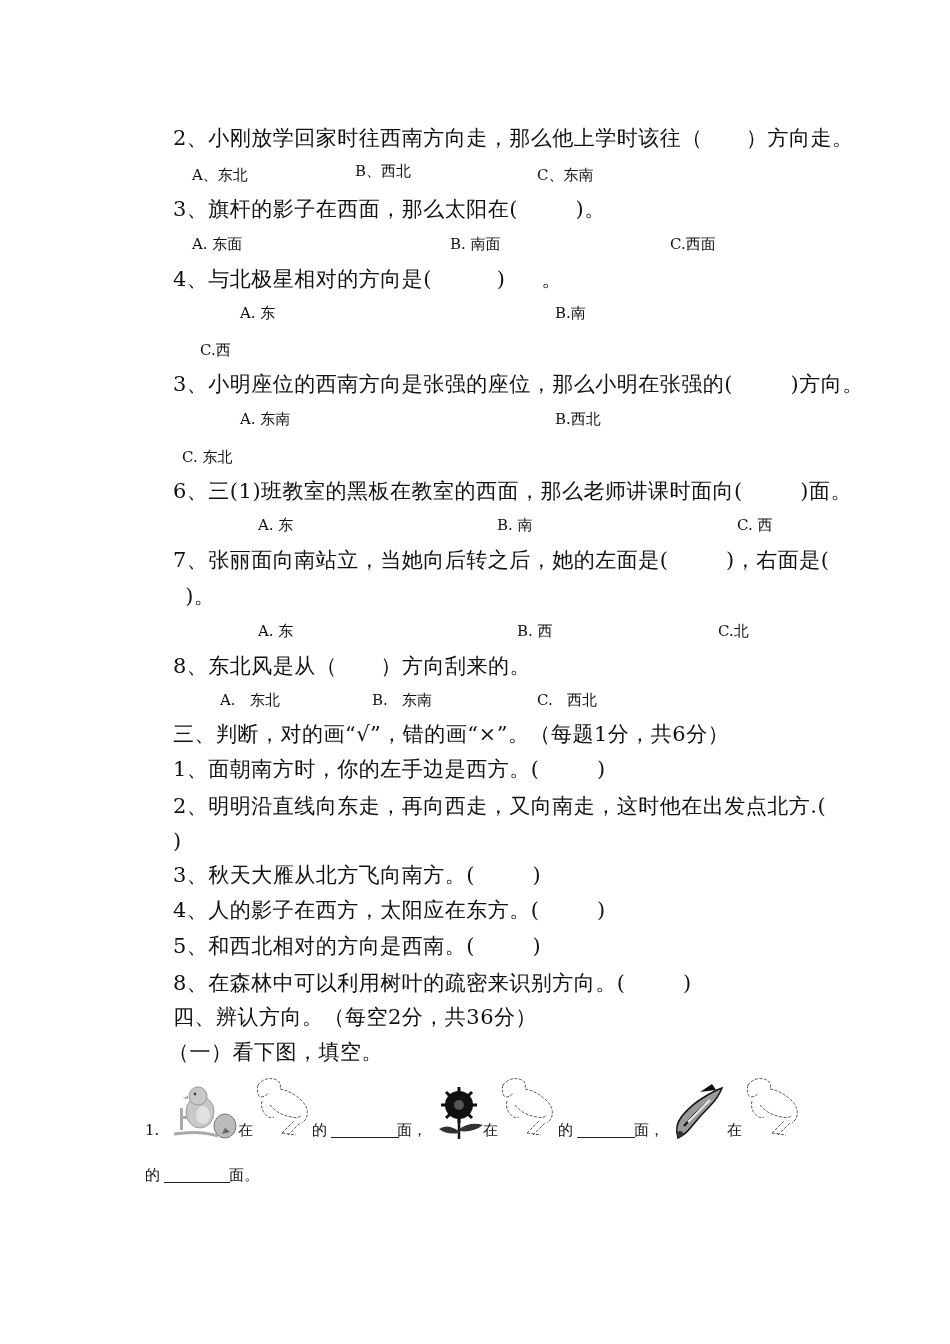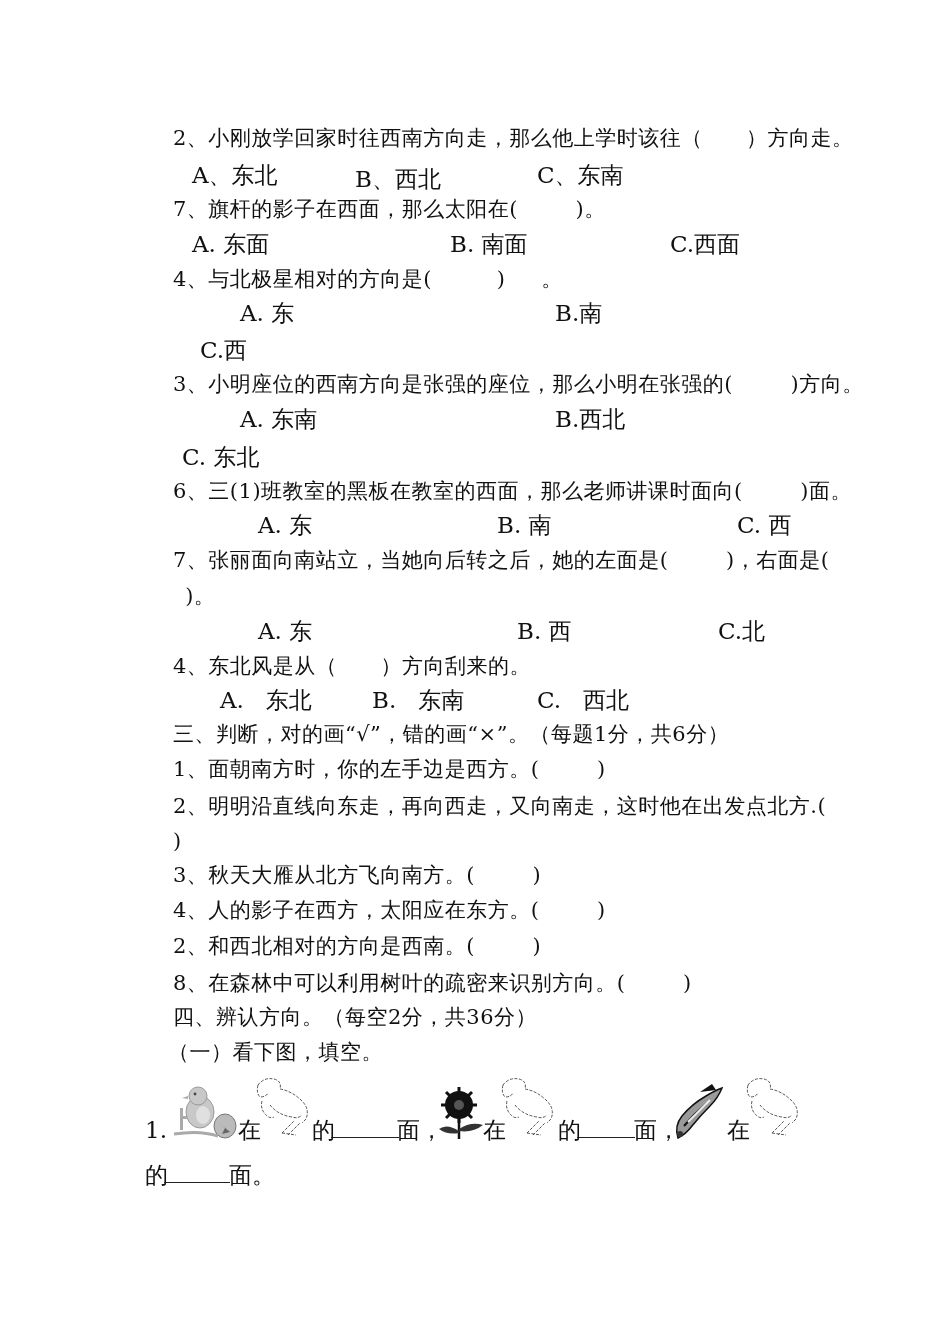--- a/index.html
+++ b/index.html
@@ -5,33 +5,33 @@
   html, body { margin: 0; padding: 0; background: #ffffff; }
   body {
     width: 950px; height: 1344px; position: relative; overflow: hidden;
     font-family: "DejaVu Serif", "Liberation Serif", serif;
     color: #111111;
   }
   .line {
     position: absolute; left: 145px; font-size: 21px; line-height: 22px;
     white-space: pre; letter-spacing: 0.5px; margin-left: 28px;
   }
-  .opt { position: absolute; font-size: 23px; line-height: 22px; white-space: pre; }
+  .opt { position: absolute; font-size: 15px; line-height: 22px; white-space: pre; }
   .blank { display: inline-block; border-bottom: 1px solid #222; height: 16px; vertical-align: baseline; }
   .pic { position: absolute; }
 </style>
 </head>
 <body>
 
 <div class="line" style="top:127px">2、小刚放学回家时往西南方向走，那么他上学时该往（      ）方向走。</div>
 <div class="opt" style="left:192px;top:164px">A、东北</div>
-<div class="opt" style="left:355px;top:168px">B、西北</div>
+<div class="opt" style="left:355px;top:160px">B、西北</div>
 <div class="opt" style="left:537px;top:164px">C、东南</div>
 
-<div class="line" style="top:198px">7、旗杆的影子在西面，那么太阳在(        )。</div>
+<div class="line" style="top:198px">3、旗杆的影子在西面，那么太阳在(        )。</div>
 <div class="opt" style="left:192px;top:233px">A. 东面</div>
 <div class="opt" style="left:450px;top:233px">B. 南面</div>
 <div class="opt" style="left:670px;top:233px">C.西面</div>
 
 <div class="line" style="top:268px">4、与北极星相对的方向是(         )     。</div>
 <div class="opt" style="left:240px;top:302px">A. 东</div>
 <div class="opt" style="left:555px;top:302px">B.南</div>
 <div class="opt" style="left:200px;top:339px">C.西</div>
 
 <div class="line" style="top:373px">3、小明座位的西南方向是张强的座位，那么小明在张强的(        )方向。</div>
@@ -43,32 +43,32 @@
 <div class="opt" style="left:258px;top:514px">A. 东</div>
 <div class="opt" style="left:497px;top:514px">B. 南</div>
 <div class="opt" style="left:737px;top:514px">C. 西</div>
 
 <div class="line" style="top:549px">7、张丽面向南站立，当她向后转之后，她的左面是(        )，右面是(</div>
 <div class="line" style="top:585px;left:150px"> )。</div>
 <div class="opt" style="left:258px;top:620px">A. 东</div>
 <div class="opt" style="left:517px;top:620px">B. 西</div>
 <div class="opt" style="left:718px;top:620px">C.北</div>
 
-<div class="line" style="top:655px">4、东北风是从（      ）方向刮来的。</div>
+<div class="line" style="top:655px">8、东北风是从（      ）方向刮来的。</div>
 <div class="opt" style="left:220px;top:689px">A.   东北</div>
 <div class="opt" style="left:372px;top:689px">B.   东南</div>
 <div class="opt" style="left:537px;top:689px">C.   西北</div>
 
 <div class="line" style="top:723px">三、判断，对的画“√”，错的画“×”。（每题1分，共6分）</div>
 <div class="line" style="top:758px">1、面朝南方时，你的左手边是西方。(        )</div>
 <div class="line" style="top:795px">2、明明沿直线向东走，再向西走，又向南走，这时他在出发点北方.(</div>
 <div class="line" style="top:830px">)</div>
 <div class="line" style="top:864px">3、秋天大雁从北方飞向南方。(        )</div>
 <div class="line" style="top:899px">4、人的影子在西方，太阳应在东方。(        )</div>
-<div class="line" style="top:935px">2、和西北相对的方向是西南。(        )</div>
+<div class="line" style="top:935px">5、和西北相对的方向是西南。(        )</div>
 <div class="line" style="top:972px">8、在森林中可以利用树叶的疏密来识别方向。(        )</div>
 
 <div class="line" style="top:1006px">四、辨认方向。（每空2分，共36分）</div>
 <div class="line" style="top:1041px;left:140px">（一）看下图，填空。</div>
 
 <div>
   <span class="opt" style="left:145px;top:1119px">1.</span>
 
   <svg class="pic" style="left:170px;top:1082px" width="68" height="58" viewBox="0 0 68 58">
     <ellipse cx="30" cy="30" rx="14" ry="16" fill="#c8c8c8" stroke="#999" stroke-width="1"></ellipse>

